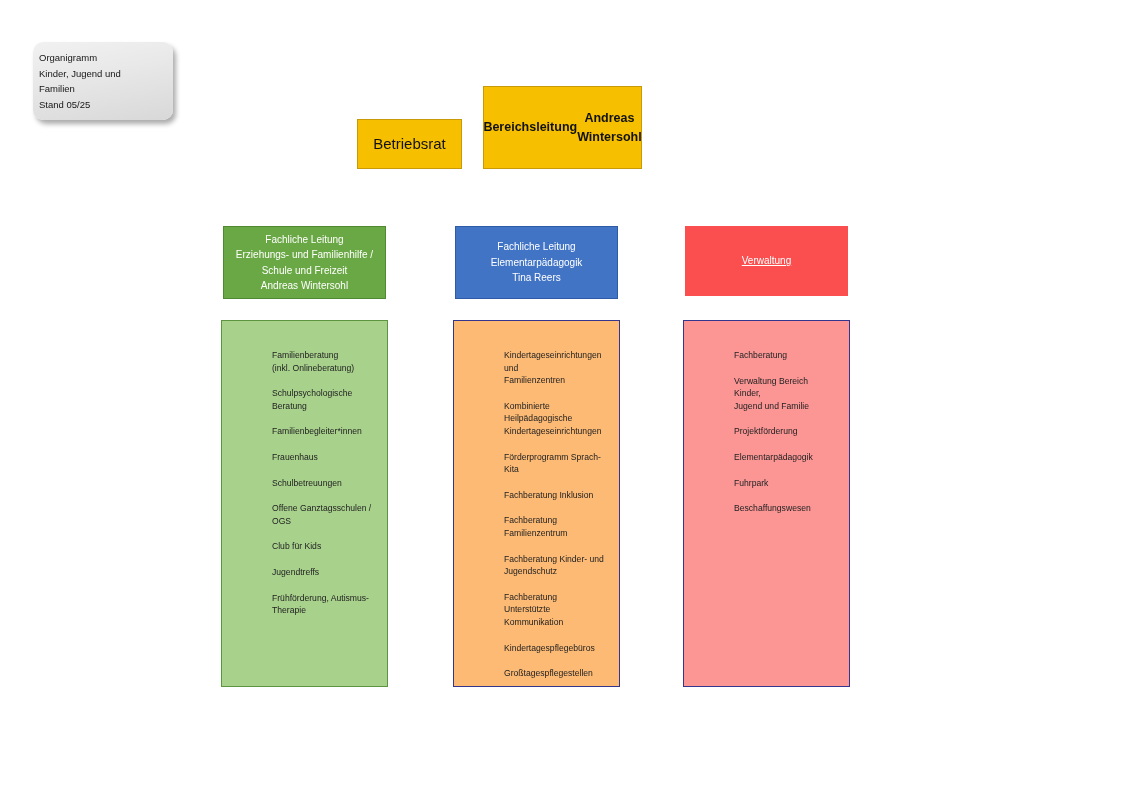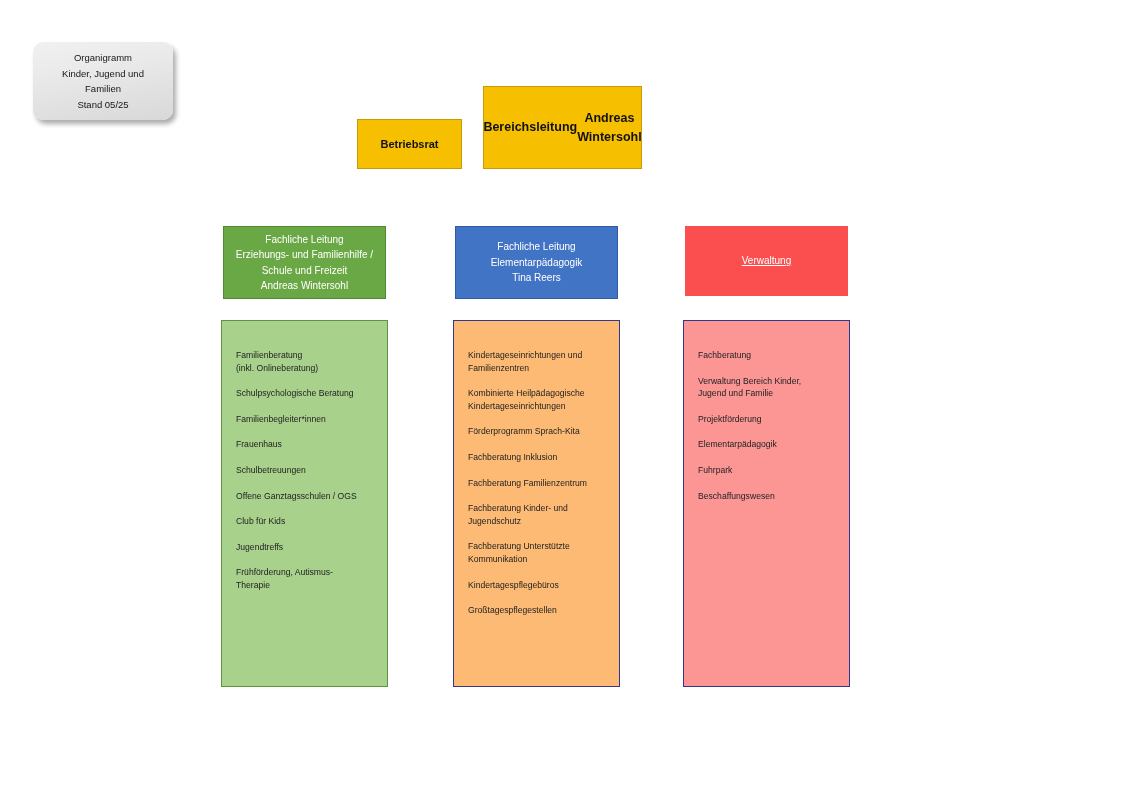--- a/index.html
+++ b/index.html
@@ -28,21 +28,21 @@
     position: absolute;
     left: 33px;
     top: 42px;
     width: 140px;
     height: 78px;
     border-radius: 10px;
     background: linear-gradient(170deg, #f1f1f1 0%, #e9e9e9 38%, #d8d8d8 100%);
     box-shadow: 3px 4px 5px rgba(0,0,0,0.33);
     display: flex;
     flex-direction: column;
-    align-items: center;
+    align-items: flex-start;
     justify-content: center;
     box-sizing: border-box;
     padding: 8px 6px;
   }
   .title-box .line {
     font-size: 9.5px;
     line-height: 15.5px;
     color: #161616;
     text-align: center;
     white-space: nowrap;
@@ -61,21 +61,21 @@
     justify-content: center;
     color: #121212;
     text-align: center;
   }
   .box-betriebsrat {
     left: 357px;
     top: 119px;
     width: 105px;
     height: 50px;
   }
-  .box-betriebsrat .line { font-size: 11px; line-height: 14px; font-weight: 700; }
+  .box-betriebsrat .line { font-size: 15px; line-height: 14px; font-weight: 400; }
 
   .box-bereichsleitung {
     left: 483px;
     top: 86px;
     width: 159px;
     height: 83px;
   }
   .box-bereichsleitung .line { font-size: 12.5px; line-height: 19px; font-weight: 700; }
 
   .box-qm {
@@ -136,20 +136,21 @@
     position: absolute;
     box-sizing: border-box;
     padding: 28px 14px 14px 14px;
     overflow: hidden;
   }
   .col-body .item {
     font-size: 8.6px;
     line-height: 12.6px;
     color: #222222;
     margin-bottom: 13px;
+    margin-left: 36px;
   }
   .col-body .item:last-child { margin-bottom: 0; }
 
   .body-green {
     left: 221px;
     top: 320px;
     width: 167px;
     height: 367px;
     background: #a8d18c;
     border: 1.3px solid #5c9440;

